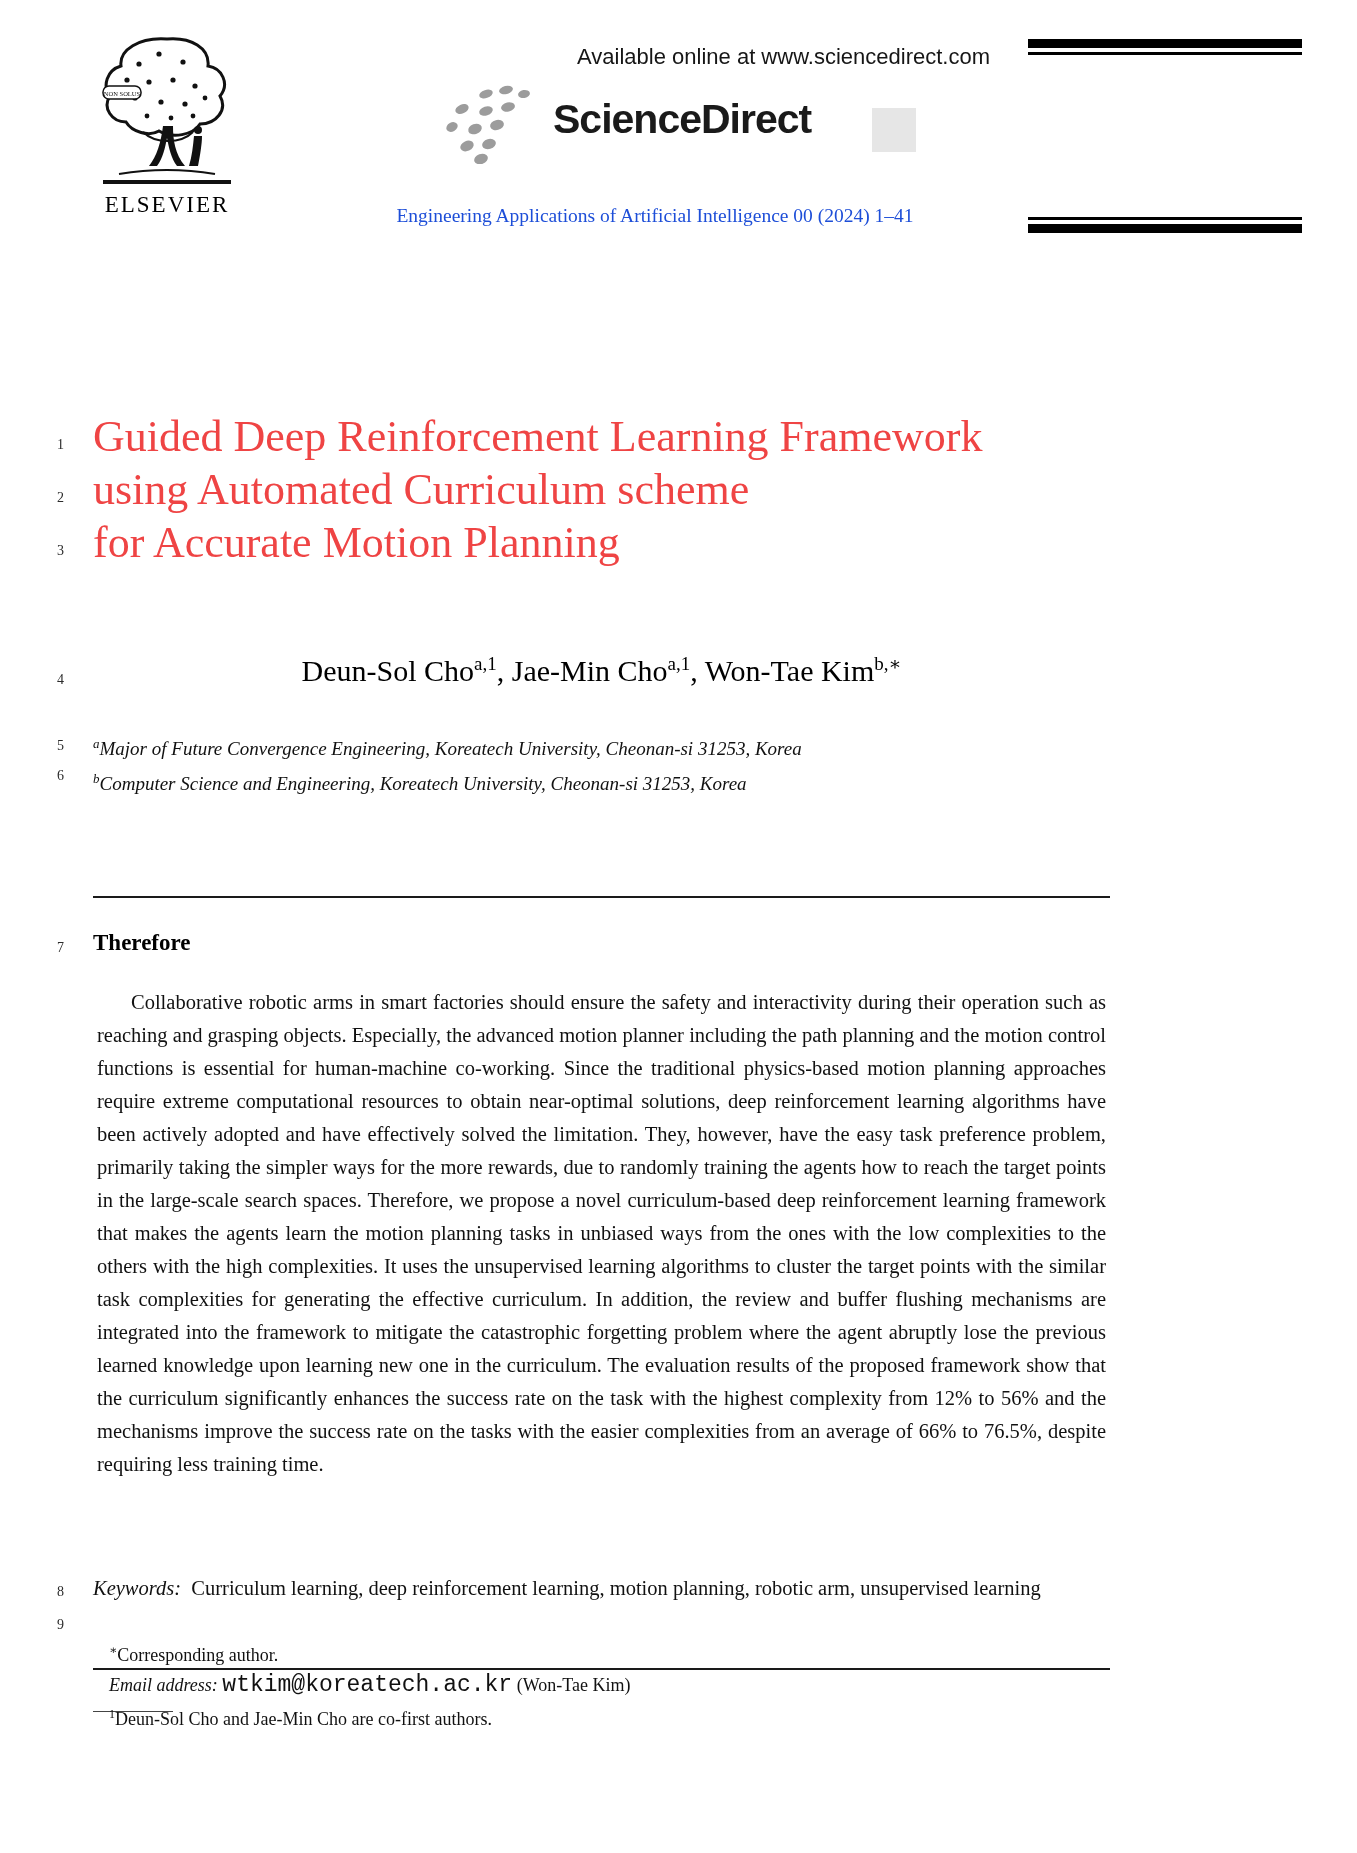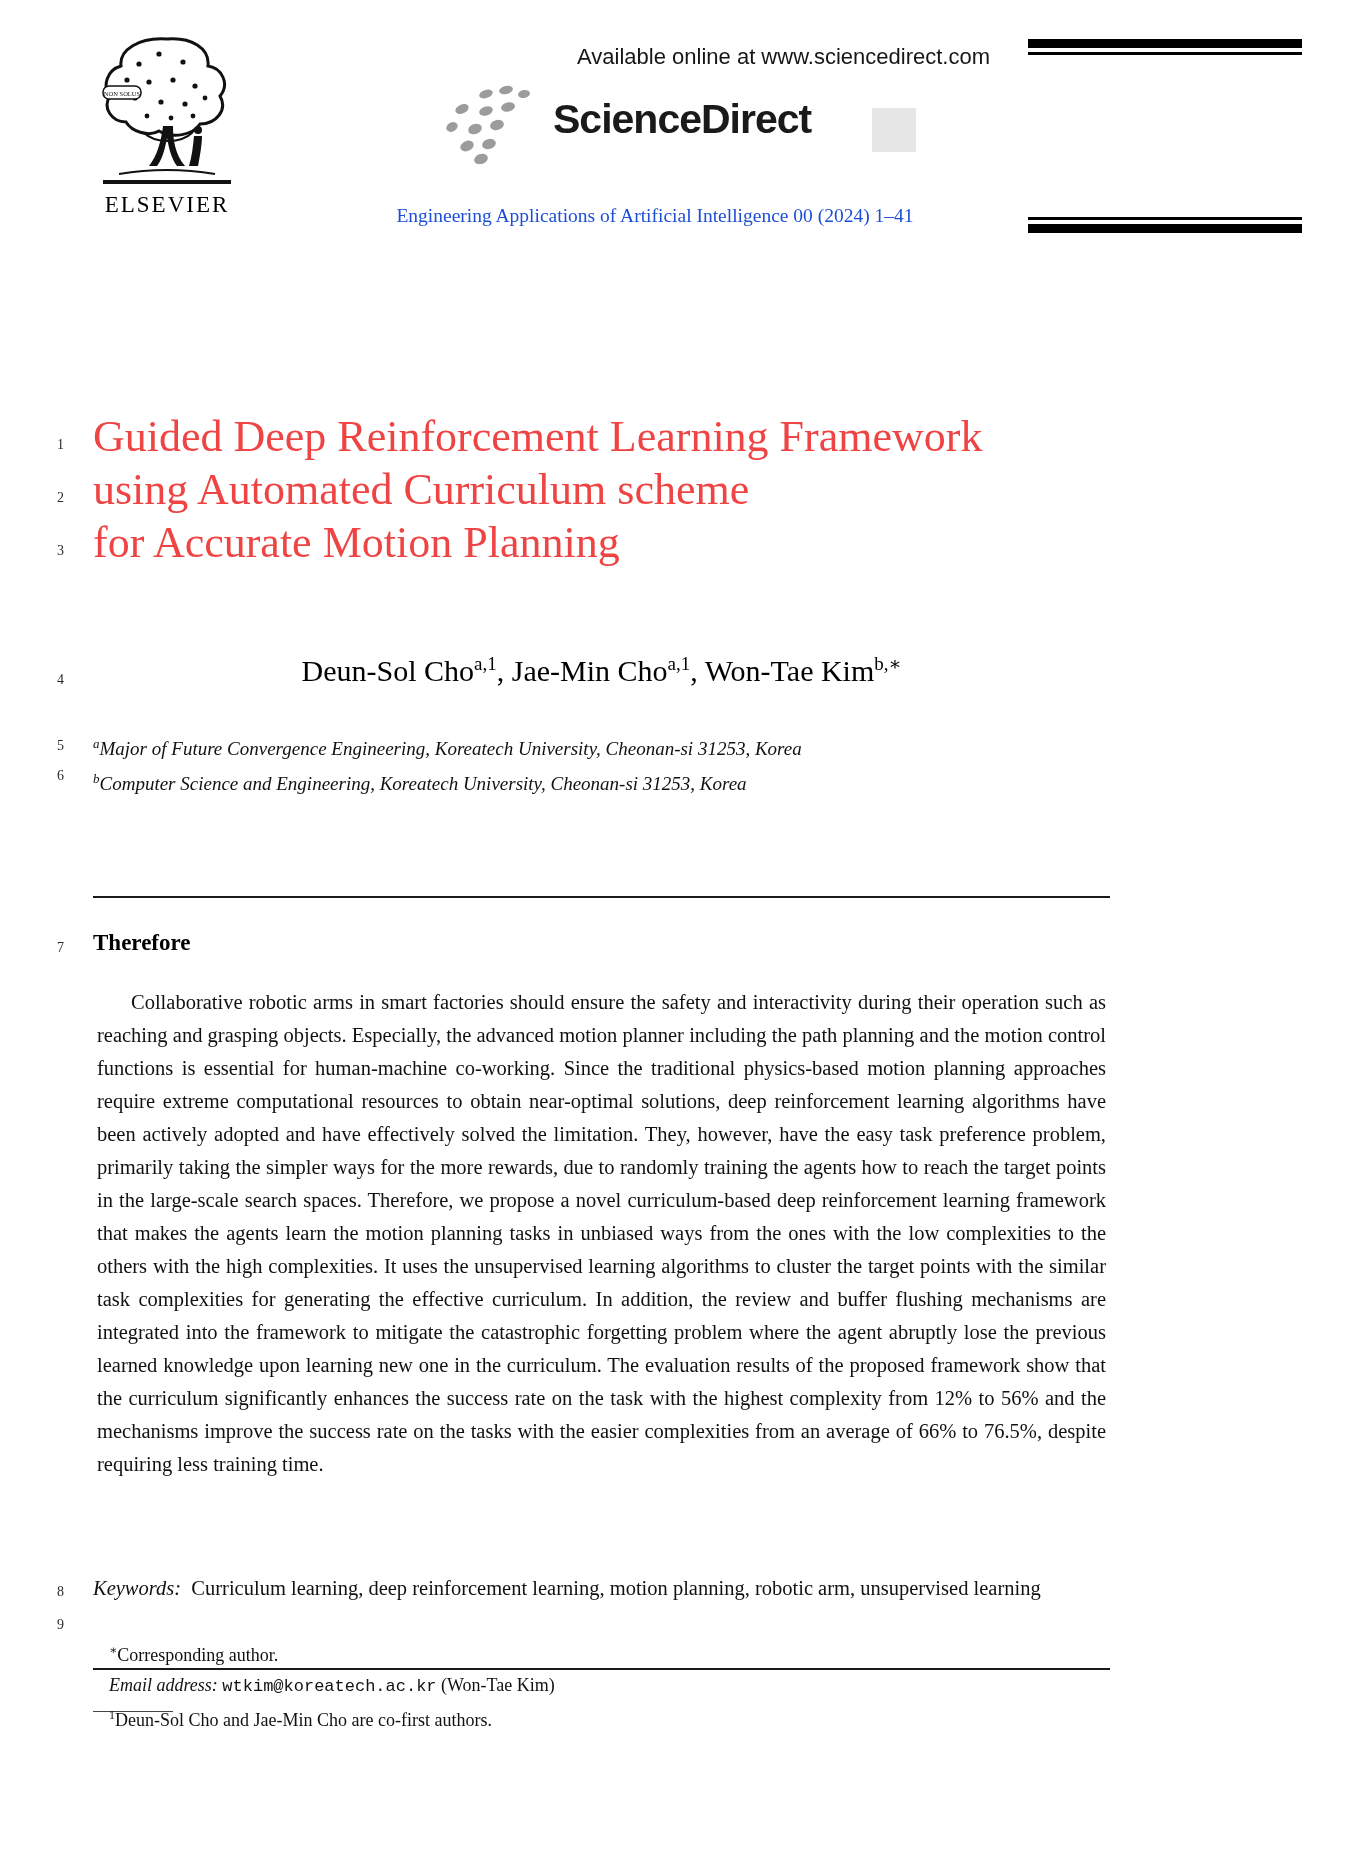--- a/index.html
+++ b/index.html
@@ -55,21 +55,21 @@
   .keywords{position:absolute;left:93px;top:1572px;width:1017px;
     font-size:20.5px;line-height:33px;}
   .keywords .kw-label{font-style:italic;}
   
   .fnrule{position:absolute;left:93px;top:1711px;width:80px;height:1.4px;background:#444;}
   .footnotes{position:absolute;left:93px;top:1636px;width:1017px;
     font-size:18px;line-height:29.5px;}
   .footnotes .fn{text-indent:16px;margin:0;}
   .footnotes sup{font-size:12px;}
   .fn-email-label{font-style:italic;}
-  .fn-email{font-family:"Liberation Mono","DejaVu Sans Mono",monospace;font-size:17px;}
+  .fn-email{font-family:"Liberation Mono","DejaVu Sans Mono",monospace;font-size:23px;}
 </style>
 </head>
 <body>
 
 <div class="page">
 
   <div class="elsevier">
     <span>
       <svg width="140" height="152" viewBox="0 0 140 152" aria-hidden="true">
         <path d="M70 3 C42 1 22 14 24 30 C10 34 5 50 13 60 C5 72 15 86 29 86 C35 96 52 101 62 95 C76 103 96 99 103 88 C119 88 131 74 123 60 C133 48 125 32 111 30 C113 12 94 1 70 3 Z" fill="none" stroke="#111" stroke-width="3"></path>

